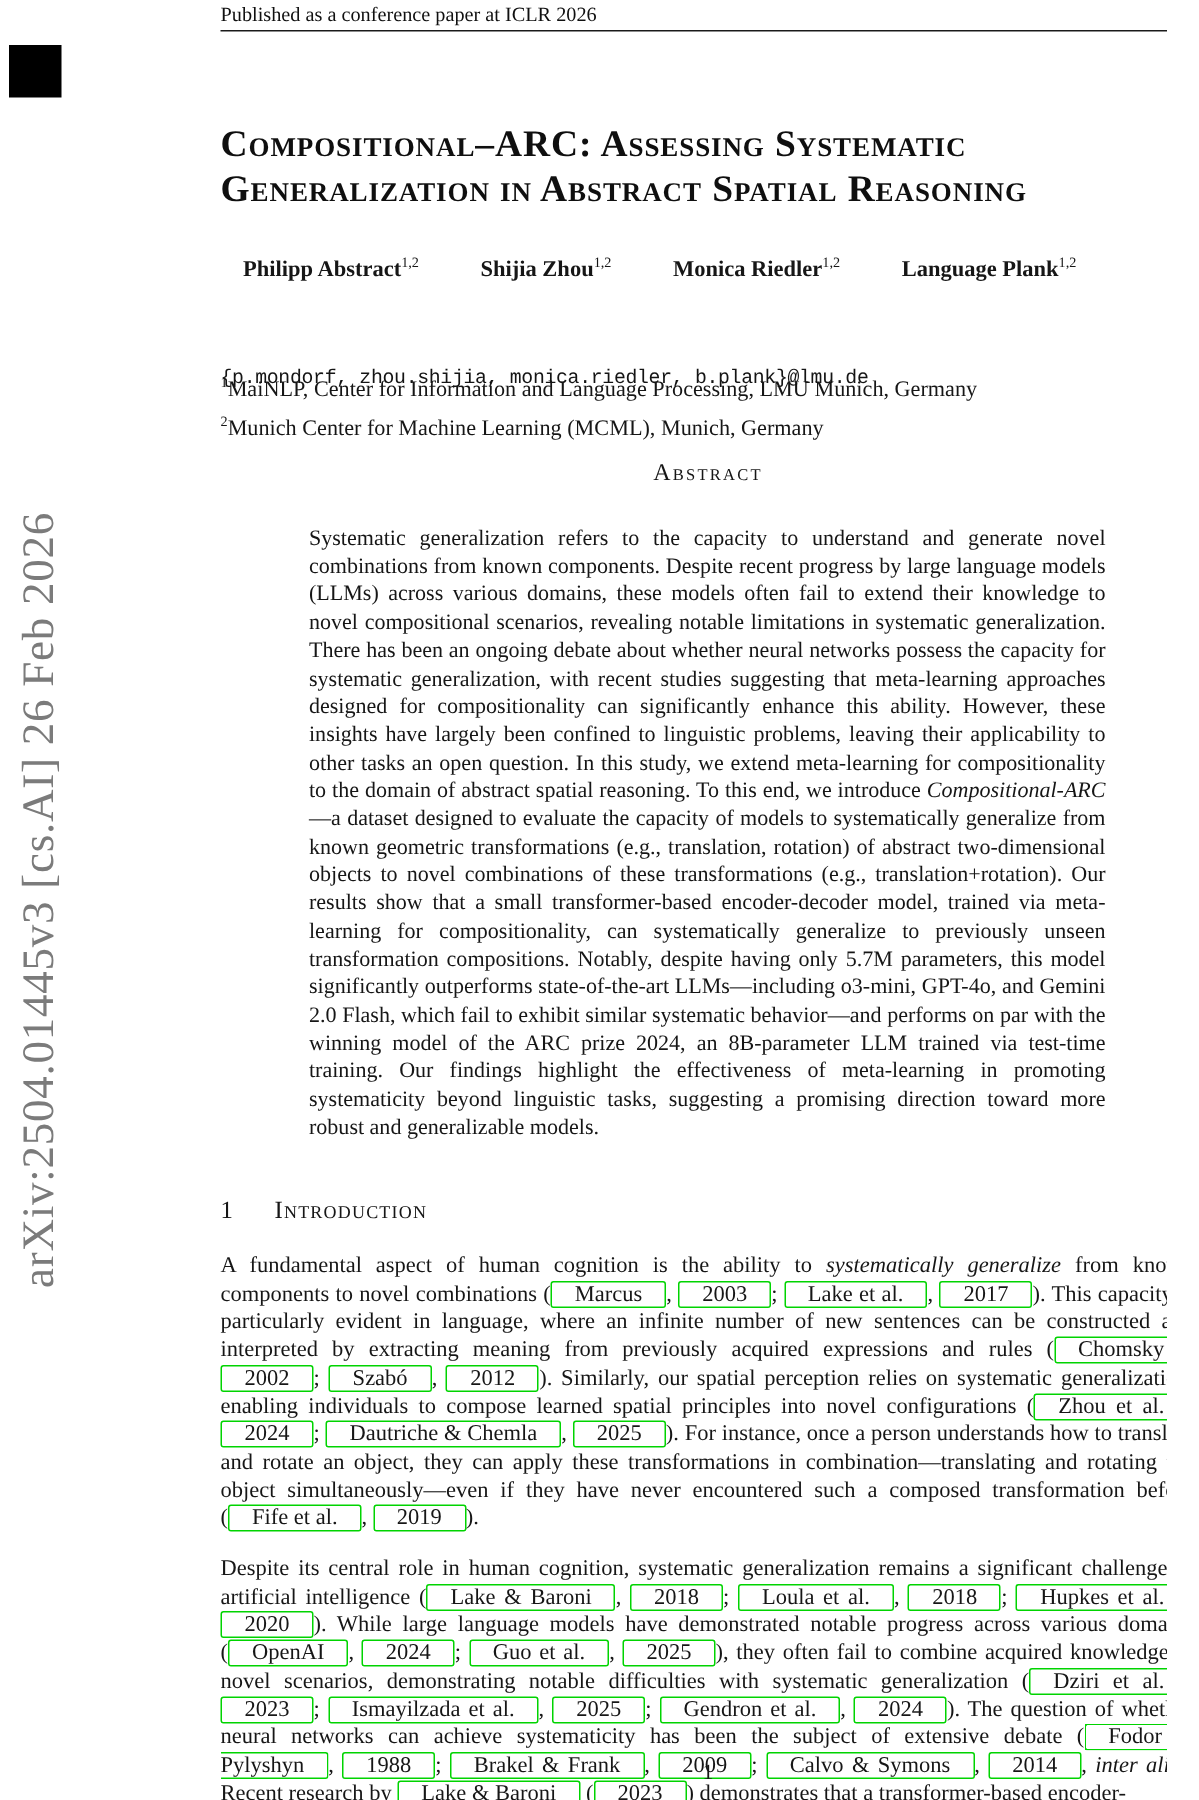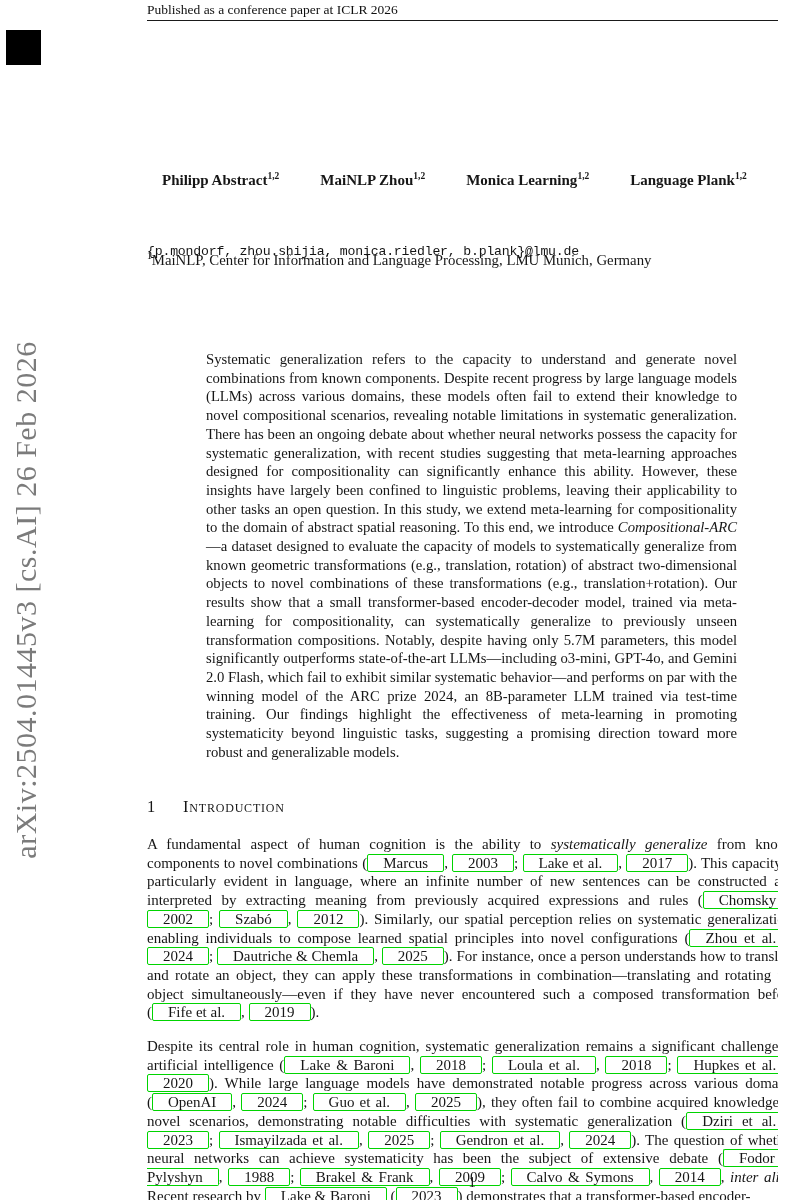--- a/index.html
+++ b/index.html
@@ -54,21 +54,21 @@
   .authors-row {
     position: absolute;
     left: 162px; top: 171px;
     width: 620px;
     display: flex;
     gap: 41px;
     font-size: 15px;
     font-weight: bold;
     white-space: nowrap;
   }
-  .authors-row sup { font-size: 9.5px; font-weight: bold; }
+  .authors-row sup { font-size: 9.5px; font-weight: normal; }
   .affiliations {
     position: absolute;
     left: 147px; top: 197px;
     width: 640px;
     font-size: 14.8px;
     line-height: 22.5px;
     margin-top: 48px;
   }
   .affiliations sup { font-size: 9.5px; }
   .email-line {
@@ -135,34 +135,37 @@
 
 <div class="page">
 
   <div class="corner-square"></div>
 
   <div class="page-header">Published as a conference paper at ICLR 2026</div>
   <div class="header-rule"></div>
 
   <div class="arxiv-stamp">arXiv:2504.01445v3  [cs.AI]  26 Feb 2026</div>
 
+  <h1 class="paper-title">Compositional–ARC: Assessing Systematic Generalization in Abstract Spatial Reasoning</h1>
 
   <div class="authors-row">
     <span class="author"><b>Philipp Abstract</b><sup>1,2</sup></span>
-    <span class="author"><b>MaiNLP Zhou</b><sup>1,2</sup></span>
-    <span class="author"><b>Monica Learning</b><sup>1,2</sup></span>
+    <span class="author"><b>Shijia Zhou</b><sup>1,2</sup></span>
+    <span class="author"><b>Monica Riedler</b><sup>1,2</sup></span>
     <span class="author"><b>Language Plank</b><sup>1,2</sup></span>
   </div>
 
   <div class="affiliations">
     <div><sup>1</sup><span>MaiNLP, Center for Information and Language Processing, LMU Munich, Germany</span></div>
+    <div><sup>2</sup><span>Munich Center for Machine Learning (MCML), Munich, Germany</span></div>
   </div>
 
   <div class="email-line">{p.mondorf, zhou.shijia, monica.riedler, b.plank}@lmu.de</div>
 
+  <div class="abstract-heading">Abstract</div>
   <div class="abstract-body">Systematic generalization refers to the capacity to understand and generate novel combinations from known components. Despite recent progress by large language models (LLMs) across various domains, these models often fail to extend their knowledge to novel compositional scenarios, revealing notable limitations in systematic generalization. There has been an ongoing debate about whether neural networks possess the capacity for systematic generalization, with recent studies suggesting that meta-learning approaches designed for compositionality can significantly enhance this ability. However, these insights have largely been confined to linguistic problems, leaving their applicability to other tasks an open question. In this study, we extend meta-learning for compositionality to the domain of abstract spatial reasoning. To this end, we introduce <em>Compositional-ARC</em>—a dataset designed to evaluate the capacity of models to systematically generalize from known geometric transformations (e.g., translation, rotation) of abstract two-dimensional objects to novel combinations of these transformations (e.g., translation+rotation). Our results show that a small transformer-based encoder-decoder model, trained via meta-learning for compositionality, can systematically generalize to previously unseen transformation compositions. Notably, despite having only 5.7M parameters, this model significantly outperforms state-of-the-art LLMs—including o3-mini, GPT-4o, and Gemini 2.0 Flash, which fail to exhibit similar systematic behavior—and performs on par with the winning model of the ARC prize 2024, an 8B-parameter LLM trained via test-time training. Our findings highlight the effectiveness of meta-learning in promoting systematicity beyond linguistic tasks, suggesting a promising direction toward more robust and generalizable models.</div>
 
   <div class="section-heading">
     <span class="sec-num">1</span><span class="sec-title">Introduction</span>
   </div>
 
   <div class="intro-body">
     <p>A fundamental aspect of human cognition is the ability to <em>systematically generalize</em> from known components to novel combinations (<span class="cite">Marcus</span>, <span class="cite">2003</span>; <span class="cite">Lake et al.</span>, <span class="cite">2017</span>). This capacity is particularly evident in language, where an infinite number of new sentences can be constructed and interpreted by extracting meaning from previously acquired expressions and rules (<span class="cite">Chomsky</span>, <span class="cite">2002</span>; <span class="cite">Szabó</span>, <span class="cite">2012</span>). Similarly, our spatial perception relies on systematic generalization, enabling individuals to compose learned spatial principles into novel configurations (<span class="cite">Zhou et al.</span>, <span class="cite">2024</span>; <span class="cite">Dautriche &amp; Chemla</span>, <span class="cite">2025</span>). For instance, once a person understands how to translate and rotate an object, they can apply these transformations in combination—translating and rotating the object simultaneously—even if they have never encountered such a composed transformation before (<span class="cite">Fife et al.</span>, <span class="cite">2019</span>).</p>
     <p>Despite its central role in human cognition, systematic generalization remains a significant challenge in artificial intelligence (<span class="cite">Lake &amp; Baroni</span>, <span class="cite">2018</span>; <span class="cite">Loula et al.</span>, <span class="cite">2018</span>; <span class="cite">Hupkes et al.</span>, <span class="cite">2020</span>). While large language models have demonstrated notable progress across various domains (<span class="cite">OpenAI</span>, <span class="cite">2024</span>; <span class="cite">Guo et al.</span>, <span class="cite">2025</span>), they often fail to combine acquired knowledge in novel scenarios, demonstrating notable difficulties with systematic generalization (<span class="cite">Dziri et al.</span>, <span class="cite">2023</span>; <span class="cite">Ismayilzada et al.</span>, <span class="cite">2025</span>; <span class="cite">Gendron et al.</span>, <span class="cite">2024</span>). The question of whether neural networks can achieve systematicity has been the subject of extensive debate (<span class="cite">Fodor &amp; Pylyshyn</span>, <span class="cite">1988</span>; <span class="cite">Brakel &amp; Frank</span>, <span class="cite">2009</span>; <span class="cite">Calvo &amp; Symons</span>, <span class="cite">2014</span>, <em>inter alia</em>). Recent research by <span class="cite">Lake &amp; Baroni</span> (<span class="cite">2023</span>) demonstrates that a transformer-based encoder-</p>
   </div>

